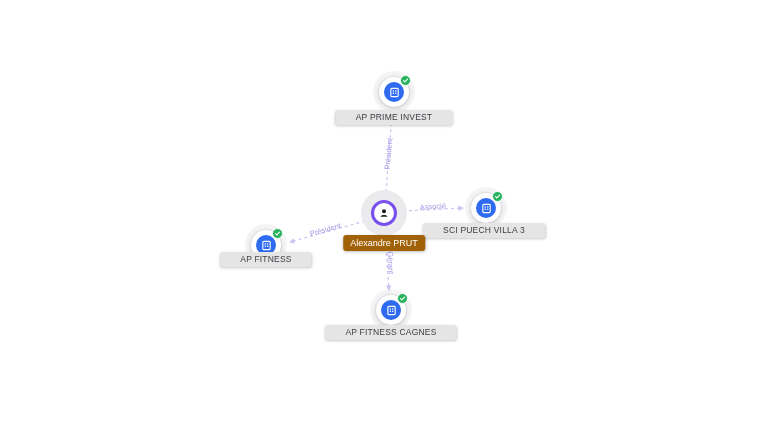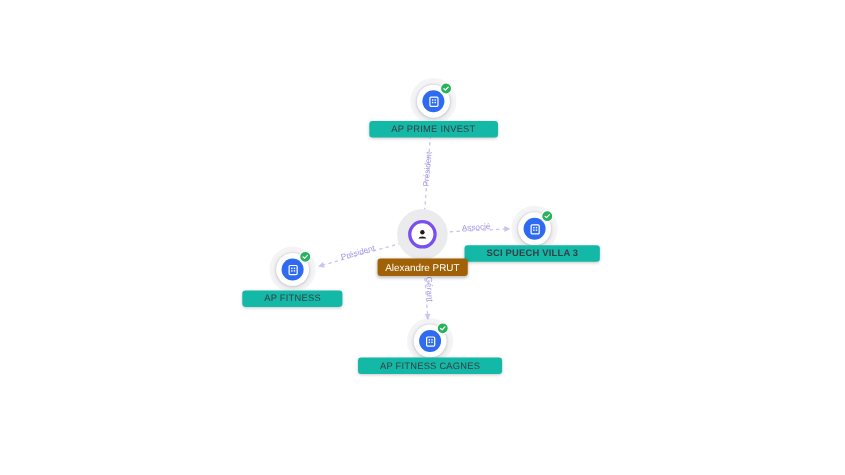--- a/index.html
+++ b/index.html
@@ -29,21 +29,21 @@
     position:absolute;left:5px;top:5px;width:20px;height:20px;border-radius:50%;
     background:#2e6bf0;display:flex;align-items:center;justify-content:center;
   }
   .check-badge{
     position:absolute;right:-2px;top:-2px;width:11px;height:11px;border-radius:50%;
     background:#27b35e;border:1.5px solid #ffffff;
     display:flex;align-items:center;justify-content:center;box-sizing:border-box;
   }
   .node-label{
     position:absolute;transform:translateX(-50%);
-    background:#14b8a6;color:#3c3c43;
+    background:#e5e5e5;color:#3c3c43;
     font-size:8.5px;line-height:1;white-space:nowrap;
     padding:3px 20px;border-radius:3px;
     box-shadow:0 1px 3px rgba(0,0,0,0.22);
     letter-spacing:0.2px;
   }
 
   
   .person-node{position:absolute;width:0;height:0;}
   .person-halo{
     position:absolute;left:-23px;top:-23px;width:46px;height:46px;border-radius:50%;
@@ -127,42 +127,42 @@
           <rect x="4" y="6.1" width="1.4" height="1.4" fill="#ffffff"></rect>
           <rect x="6.6" y="6.1" width="1.4" height="1.4" fill="#ffffff"></rect>
         </svg>
       </div>
       <div class="check-badge">
         <svg viewBox="0 0 10 10" width="7" height="7">
             <path d="M2.2 5.2 L4.1 6.9 L7.8 3.1" stroke="#ffffff" stroke-width="1.6" fill="none" stroke-linecap="round" stroke-linejoin="round"></path>
           </svg>
       </div>
     </div>
-    <div class="node-label" style="left:-2px;top:15px;font-weight:bold;">SCI PUECH VILLA 3</div>
+    <div class="node-label" style="left:-2px;top:15px;">SCI PUECH VILLA 3</div>
   </div>
 
   <div class="company-node" style="left:266px;top:245px;">
     <div class="halo"></div>
     <div class="outer-circle">
       <div class="blue-circle">
         <svg viewBox="0 0 12 12" width="11" height="11">
           <rect x="2" y="1.5" width="8" height="9" rx="1" fill="none" stroke="#ffffff" stroke-width="1.2"></rect>
           <rect x="4" y="3.6" width="1.4" height="1.4" fill="#ffffff"></rect>
           <rect x="6.6" y="3.6" width="1.4" height="1.4" fill="#ffffff"></rect>
           <rect x="4" y="6.1" width="1.4" height="1.4" fill="#ffffff"></rect>
           <rect x="6.6" y="6.1" width="1.4" height="1.4" fill="#ffffff"></rect>
         </svg>
       </div>
       <div class="check-badge">
         <svg viewBox="0 0 10 10" width="7" height="7">
             <path d="M2.2 5.2 L4.1 6.9 L7.8 3.1" stroke="#ffffff" stroke-width="1.6" fill="none" stroke-linecap="round" stroke-linejoin="round"></path>
           </svg>
       </div>
     </div>
-    <div class="node-label" style="left:0px;top:19px;">AP FITNESS</div>
+    <div class="node-label" style="left:0px;top:7px;">AP FITNESS</div>
   </div>
 
   <div class="company-node" style="left:391px;top:310px;">
     <div class="halo"></div>
     <div class="outer-circle">
       <div class="blue-circle">
         <svg viewBox="0 0 12 12" width="11" height="11">
           <rect x="2" y="1.5" width="8" height="9" rx="1" fill="none" stroke="#ffffff" stroke-width="1.2"></rect>
           <rect x="4" y="3.6" width="1.4" height="1.4" fill="#ffffff"></rect>
           <rect x="6.6" y="3.6" width="1.4" height="1.4" fill="#ffffff"></rect>

